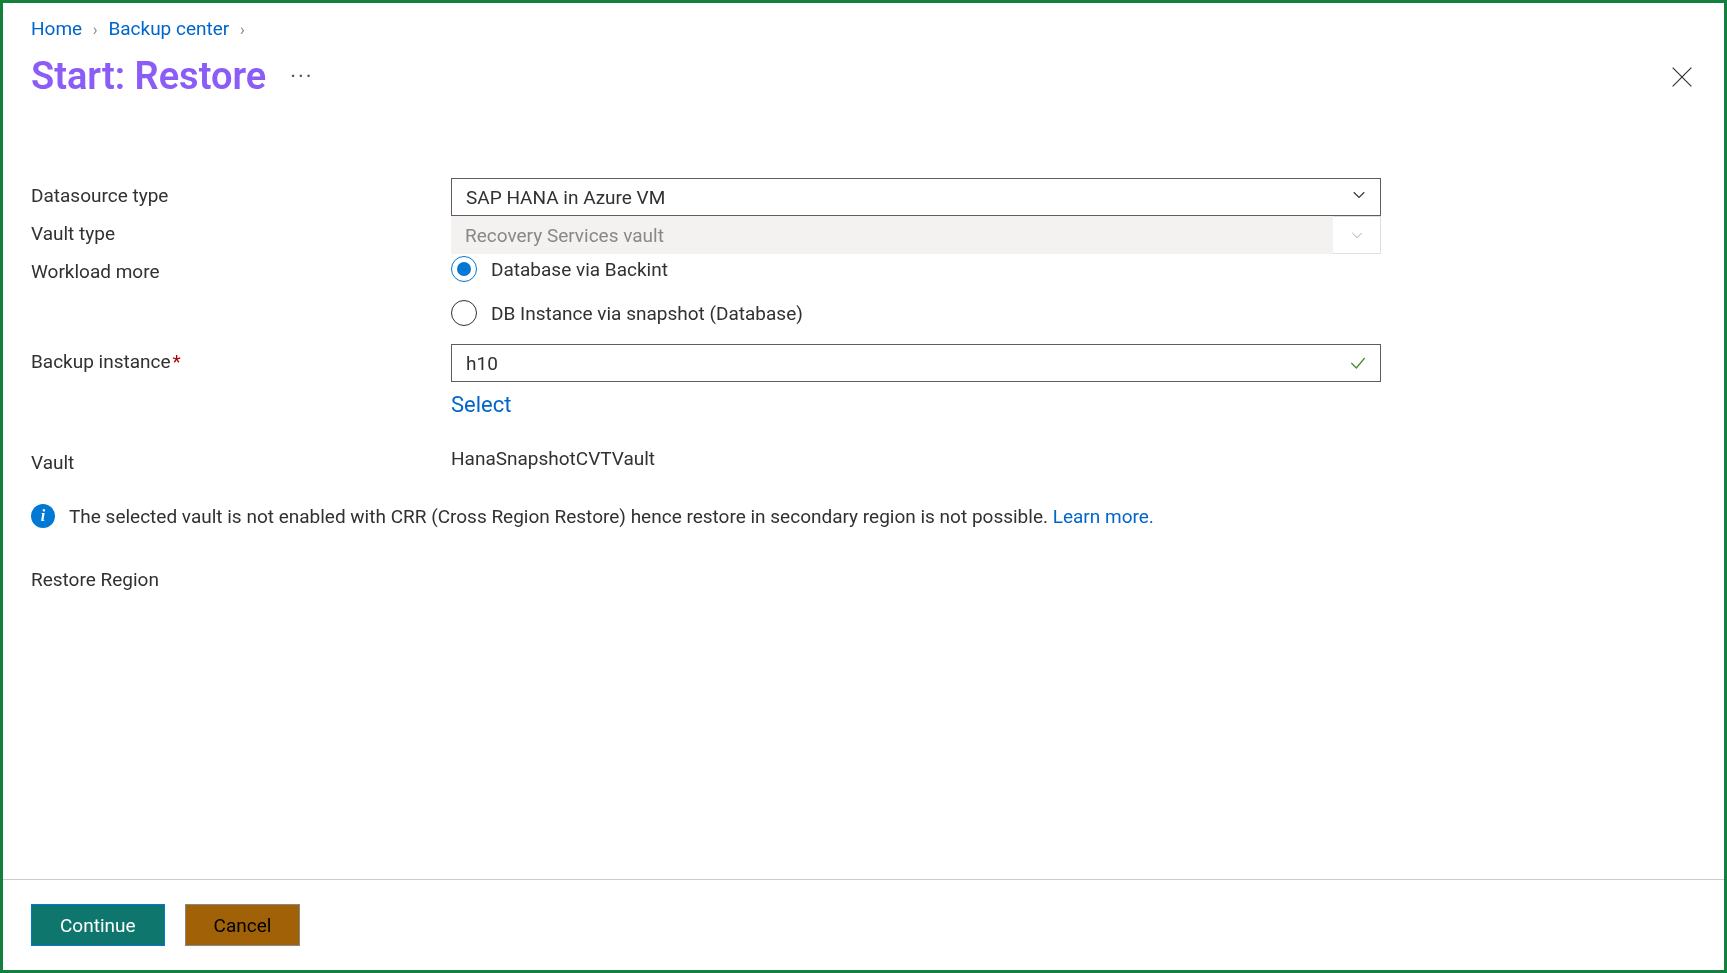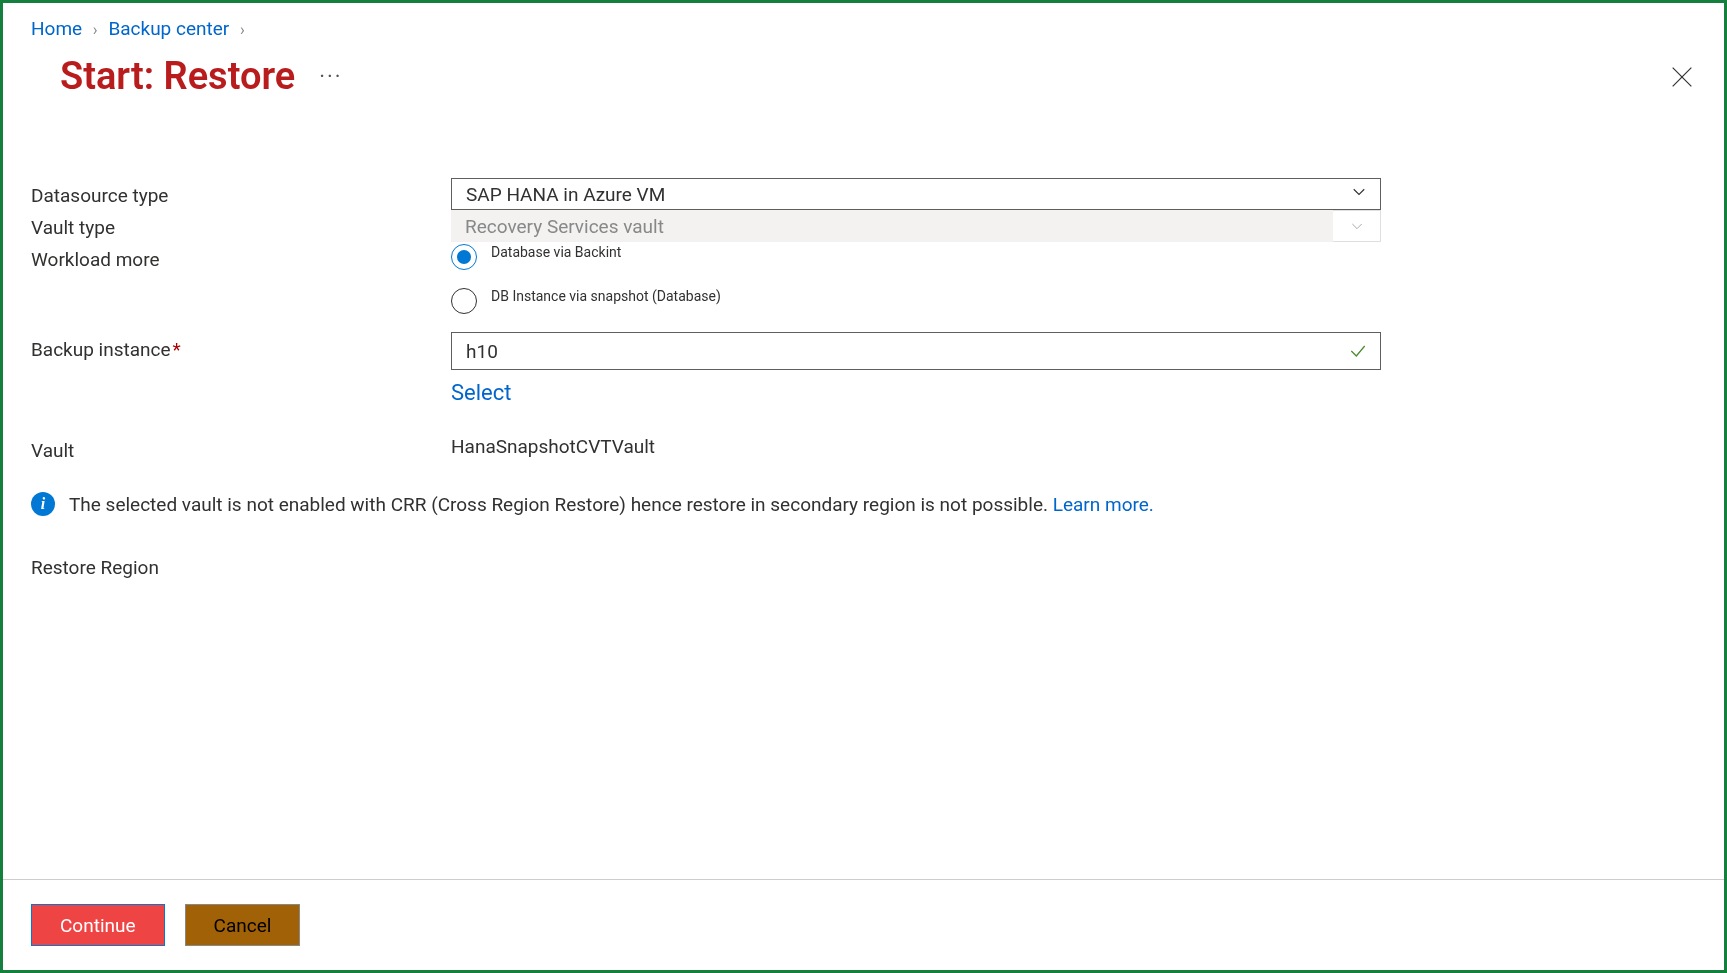--- a/index.html
+++ b/index.html
@@ -34,22 +34,21 @@
   }
   
   .title-row {
     display: flex;
     align-items: center;
     padding: 6px 28px 40px 28px;
   }
   .title-row h1 {
     font-size: 38px;
     font-weight: 600;
-    color: #b91c1c;
-    margin-left: 29px;
+    color: #8b5cf6;
   }
   .title-row .ellipsis {
     margin-left: 24px;
     font-size: 22px;
     color: #555;
     letter-spacing: 2px;
     cursor: pointer;
   }
   .close-btn {
     position: absolute;
@@ -78,21 +77,21 @@
     padding-top: 6px;
   }
   .req { color: #a80000; margin-left: 2px; }
   .control-col {
     flex: 1;
     max-width: 930px;
   }
   
   .select {
     border: 1px solid #605e5c;
-    height: 32px;
+    height: 38px;
     display: flex;
     align-items: center;
     padding: 0 14px;
     font-size: 19px;
     position: relative;
     cursor: pointer;
     background: #fff;
   }
   .select .chev {
     position: absolute;
@@ -119,22 +118,22 @@
     border-left: none;
     display: flex;
     align-items: center;
     justify-content: center;
   }
   .select.disabled .chev-box svg { width: 16px; height: 16px; stroke: #aaa; }
   
   .radio-group { padding-top: 2px; }
   .radio-item {
     display: flex;
-    align-items: flex-start;
-    font-size: 14px;
+    align-items: center;
+    font-size: 19px;
     margin-bottom: 18px;
     cursor: pointer;
   }
   .radio-circle {
     width: 26px;
     height: 26px;
     border: 1.5px solid #323130;
     border-radius: 50%;
     margin-right: 14px;
     display: flex;
@@ -230,21 +229,21 @@
   .btn {
     height: 42px;
     padding: 0 28px;
     font-size: 19px;
     border: 1px solid #8a8886;
     background: #a16207;
     cursor: pointer;
     font-family: inherit;
   }
   .btn.primary {
-    background: #ef4444;
+    background: #0f766e;
     border-color: #0078d4;
     color: #fff;
   }
 </style>
 </head>
 <body>
 
 <div class="frame">
 
   <div class="breadcrumb">

